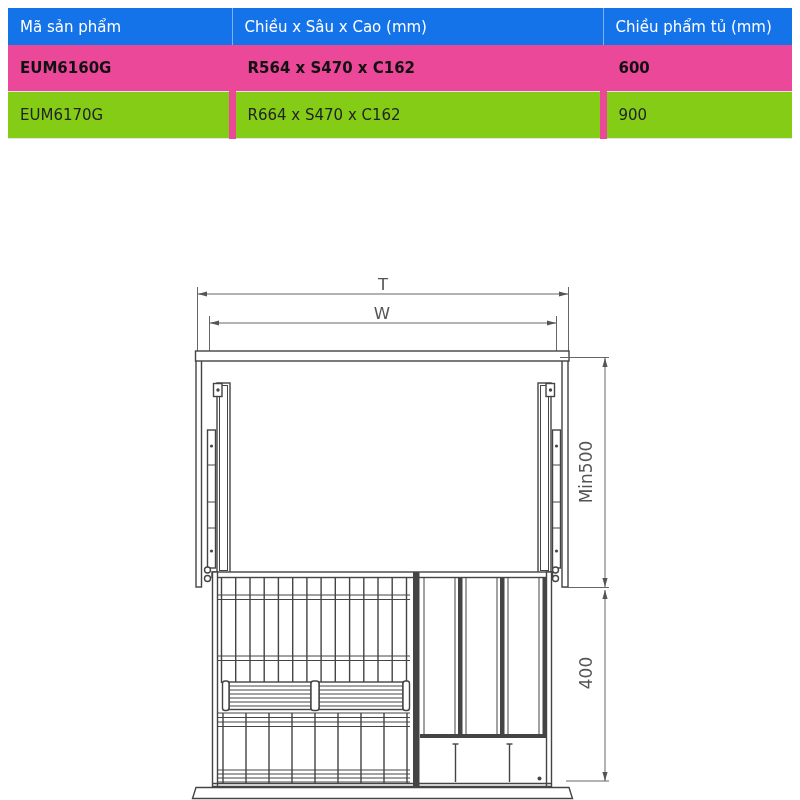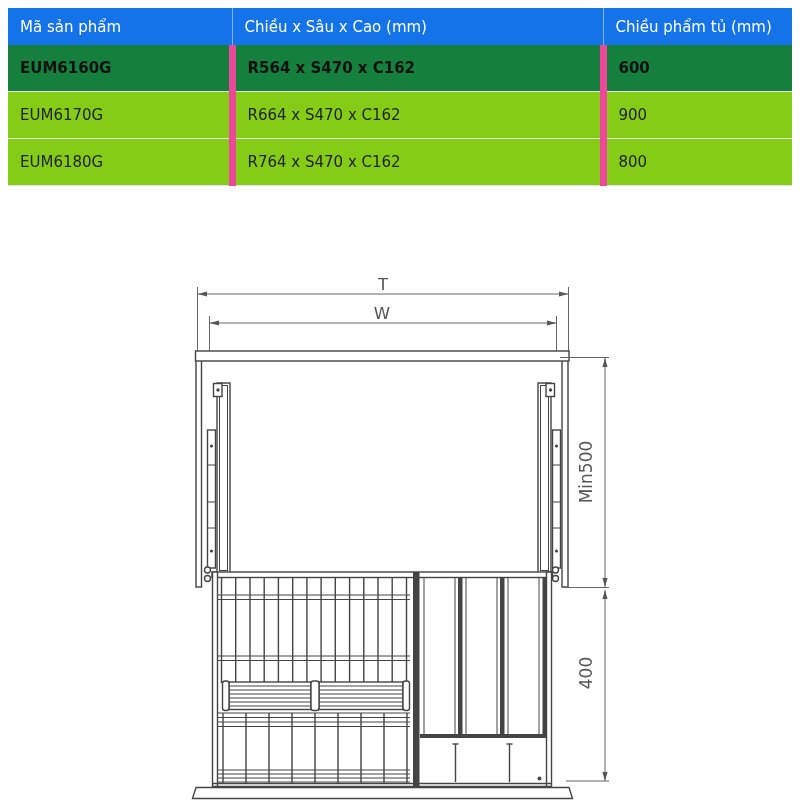--- a/index.html
+++ b/index.html
@@ -11,21 +11,21 @@
               table-layout:fixed;font-size:15px;}
   .spec-table col.c1{width:224px}
   .spec-table col.c2{width:371px}
   .spec-table col.c3{width:189px}
   .spec-table th{background:#1573e9;color:#ffffff;font-weight:normal;text-align:left;
                  height:37px;padding:0 0 0 12px;border-left:1px solid rgba(255,255,255,.45);}
   .spec-table th:first-child{border-left:none;}
   .spec-table td{height:46px;padding:0 0 0 12px;color:#232323;
                  border-bottom:1px solid #e2e2e2;border-left:7px solid #ec4899;}
   .spec-table td:first-child{border-left:none;}
-  .spec-table tr.odd td{background:#15803d;}
+  .spec-table tr.odd td{background:#ec4899;}
   .spec-table tr.even td{background:#84cc16;}
   .spec-table tr.hl td{font-weight:bold;color:#111111;}
 
   
   .drawing{position:absolute;left:0;top:270px;width:800px;height:530px;}
   .dr-line{stroke:#444;stroke-width:1.4;fill:none;}
   .dr-thin{stroke:#444;stroke-width:1;fill:none;}
   .dr-fill{fill:#444;stroke:none;}
   .dr-white{fill:#fff;stroke:#444;stroke-width:1.4;}
   .dim{stroke:#666;stroke-width:1;fill:none;}
@@ -52,25 +52,20 @@
   <tbody>
     <tr class="odd hl">
       <td>EUM6160G</td>
       <td>R564 x S470 x C162</td>
       <td>600</td>
     </tr>
     <tr class="even">
       <td>EUM6170G</td>
       <td>R664 x S470 x C162</td>
       <td>900</td>
-    </tr>
-    <tr class="even">
-      <td>EUM6180G</td>
-      <td>R764 x S470 x C162</td>
-      <td>800</td>
     </tr>
   </tbody>
 </table>
 
 <svg class="drawing" viewBox="0 0 800 530">
 
   <g>
     <text class="dim-text" x="383" y="20" text-anchor="middle">T</text>
     <line class="dim" x1="198" y1="24" x2="568" y2="24"></line>
     <polygon class="dim-arrow" points="198,24 207,21.5 207,26.5"></polygon>

